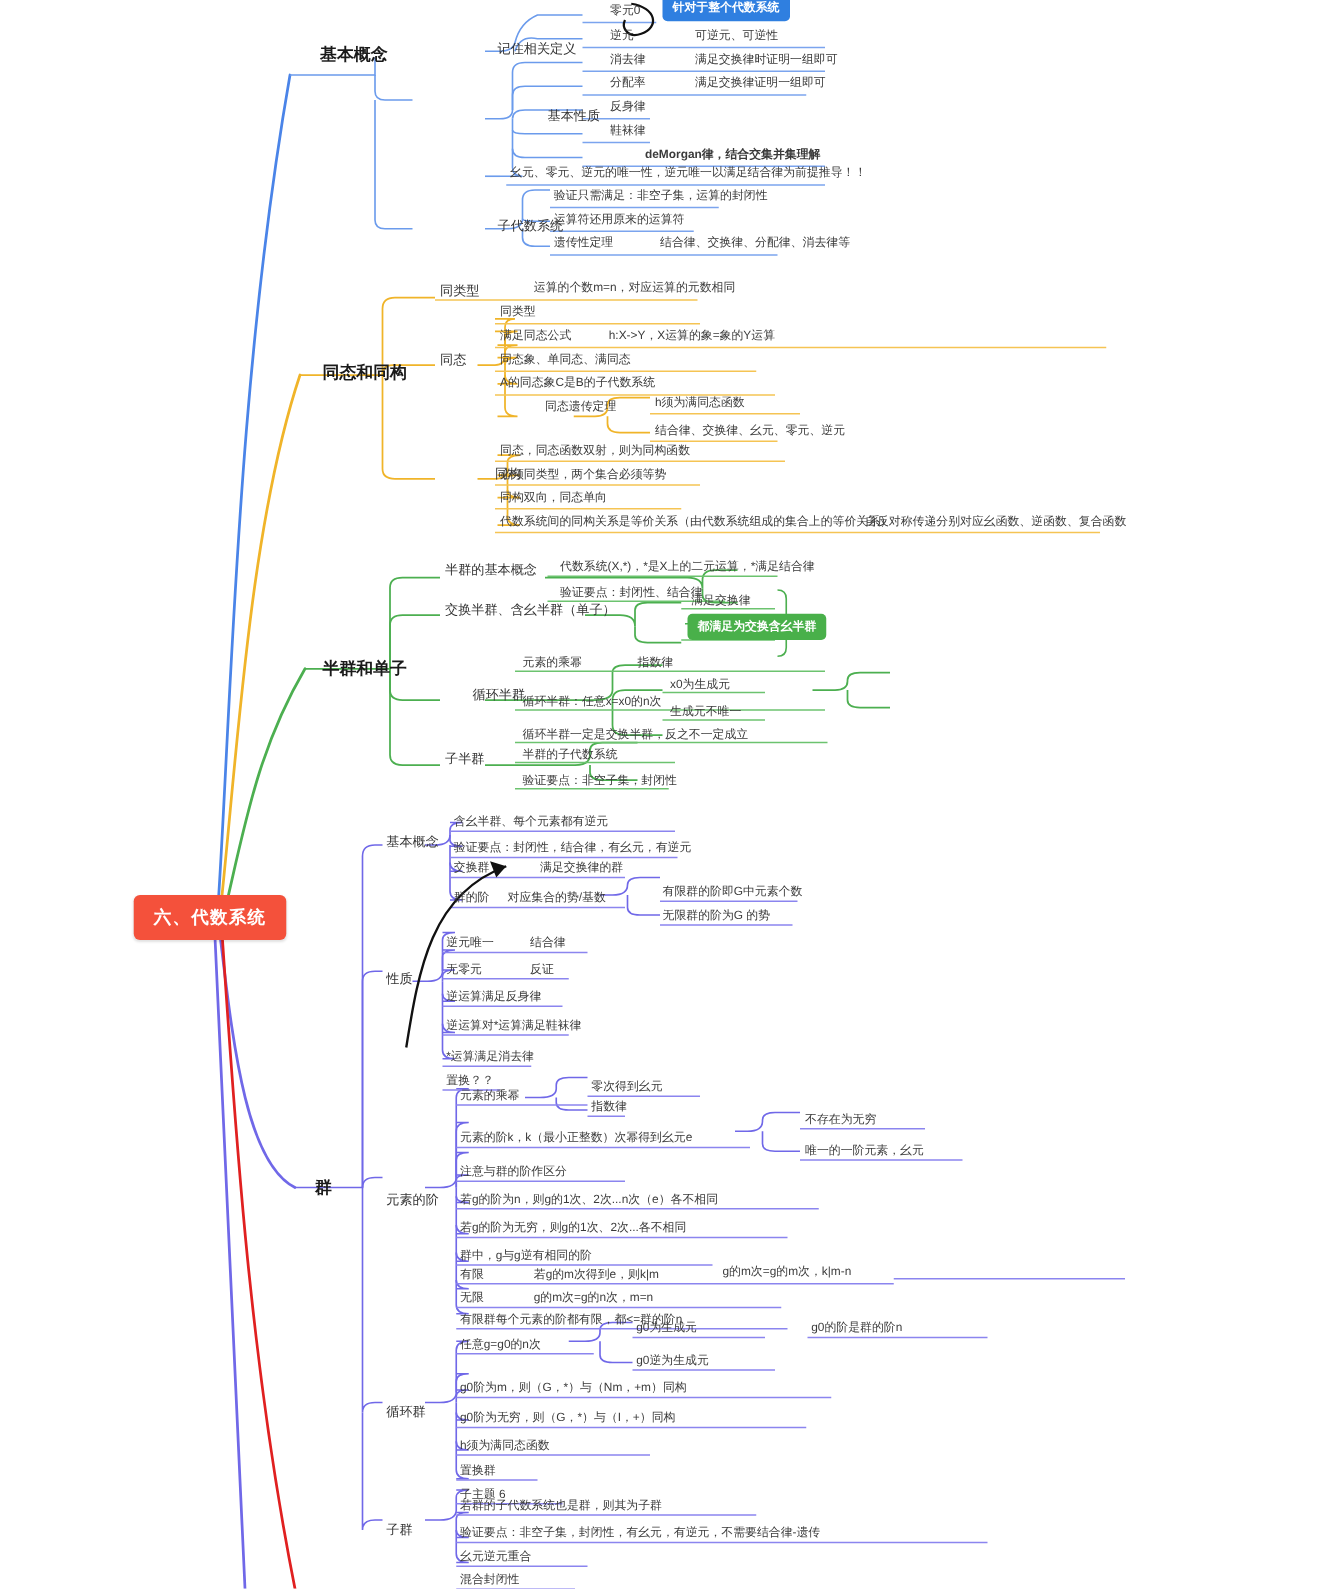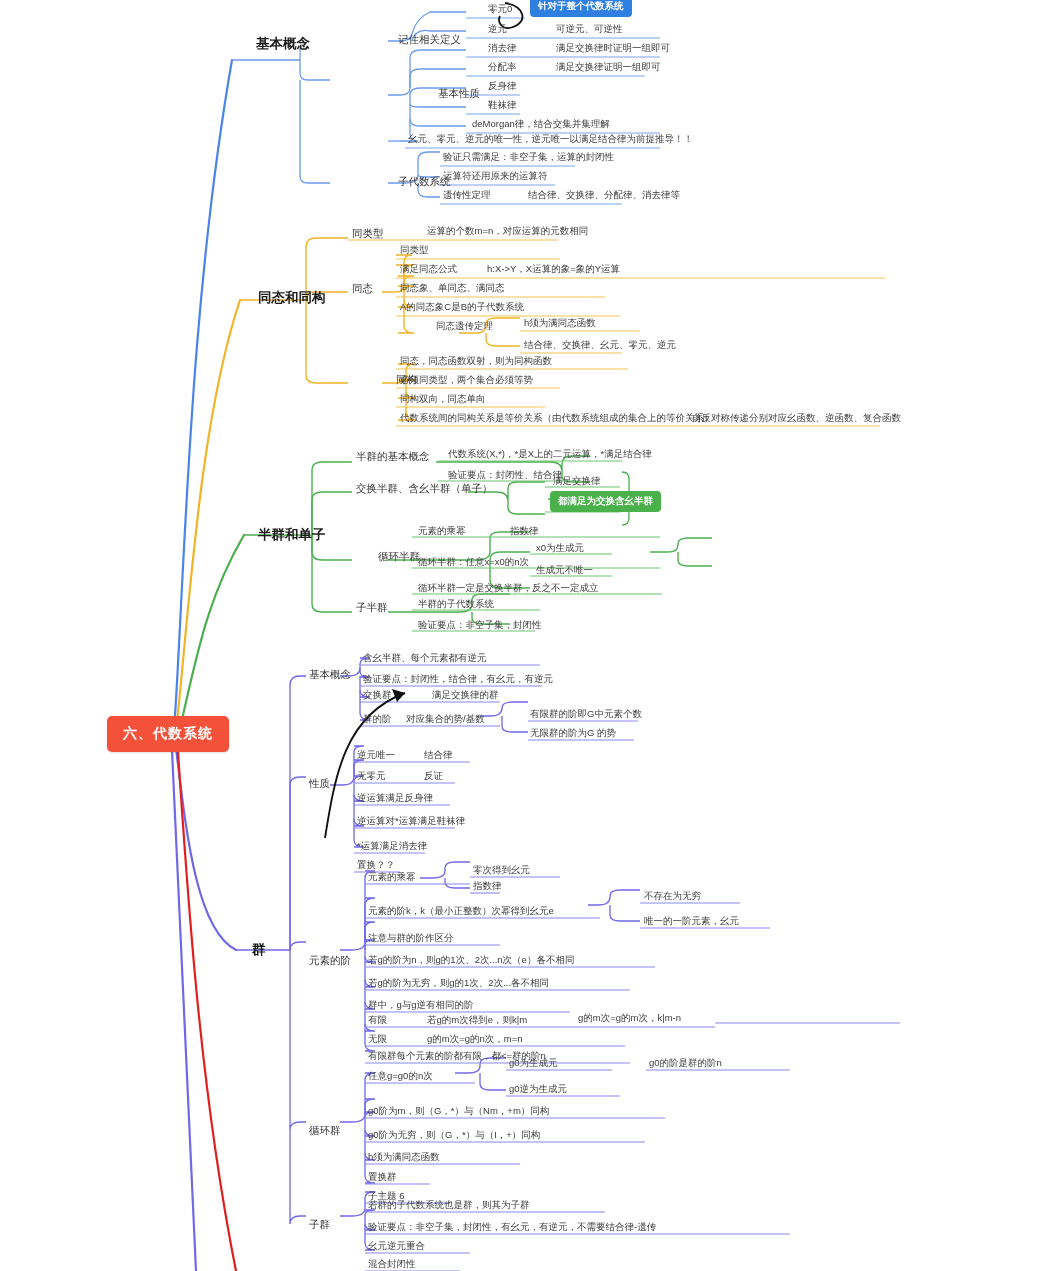--- a/index.html
+++ b/index.html
@@ -326,21 +326,21 @@
   <div class="node lvl3" style="left:488px; top:4px;">零元0</div>
   <div class="node lvl3" style="left:488px; top:24px;">逆元</div>
   <div class="node lvl4" style="left:556px; top:24px;">可逆元、可逆性</div>
 
   <div class="node lvl3" style="left:488px; top:43px;">消去律</div>
   <div class="node lvl4" style="left:556px; top:43px;">满足交换律时证明一组即可</div>
   <div class="node lvl3" style="left:488px; top:62px;">分配率</div>
   <div class="node lvl4" style="left:556px; top:62px;">满足交换律证明一组即可</div>
   <div class="node lvl3" style="left:488px; top:81px;">反身律</div>
   <div class="node lvl3" style="left:488px; top:100px;">鞋袜律</div>
-  <div class="node lvl3" style="left:472px; top:119px;">deMorgan律，结合交集并集理解</div>
+  <div class="node lvl3" style="left:516px; top:119px;font-weight:bold;">deMorgan律，结合交集并集理解</div>
   <div class="node lvl3" style="left:408px; top:134px;">幺元、零元、逆元的唯一性，逆元唯一以满足结合律为前提推导！！</div>
 
   <div class="node lvl3" style="left:443px; top:152px;">验证只需满足：非空子集，运算的封闭性</div>
   <div class="node lvl3" style="left:443px; top:171px;">运算符还用原来的运算符</div>
   <div class="node lvl3" style="left:443px; top:190px;text-align:center;">遗传性定理</div>
   <div class="node lvl4" style="left:528px; top:190px;">结合律、交换律、分配律、消去律等</div>
 
   <div class="badge badge-blue" style="left:530px; top:-4px;">针对于整个代数系统</div>
 
   <div class="node topic" style="left:258px; top:290px;">同态和同构</div>

